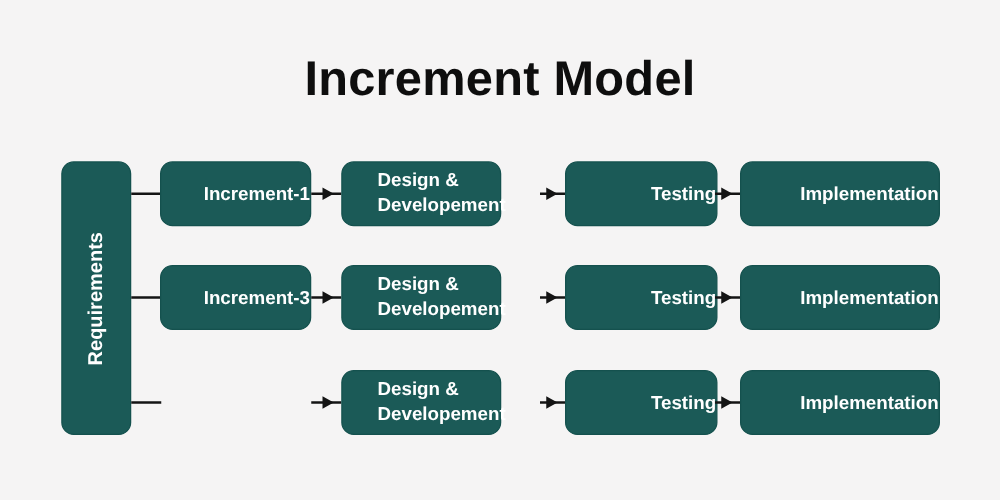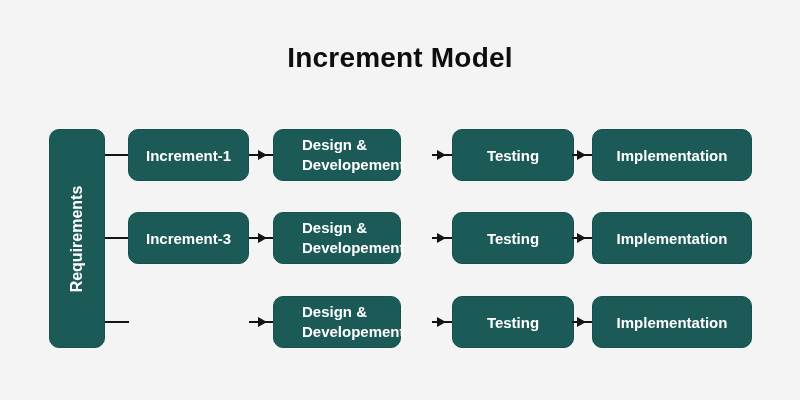--- a/index.html
+++ b/index.html
@@ -16,38 +16,38 @@
     position:relative;
     width:800px;height:400px;
     background:var(--background);
     overflow:hidden;
   }
   .title{
     position:absolute;
     left:0;top:42px;width:800px;
     margin:0;
     text-align:center;
-    font-size:28px;
+    font-size:39px;
     font-weight:800;
     letter-spacing:0.2px;
     color:var(--title_text);
   }
   .box{
     position:absolute;
     height:52px;
     background:var(--box_fill);
     border:1px solid var(--box_border);
     box-sizing:border-box;
     border-radius:10px;
     color:var(--box_text);
     font-size:15px;
     font-weight:bold;
     display:flex;
     align-items:center;
-    justify-content:center;
+    justify-content:flex-end;
   }
   .req-box{
     position:absolute;
     left:49px;top:129px;
     width:56px;height:219px;
     background:var(--box_fill);
     border:1px solid var(--box_border);
     box-sizing:border-box;
     border-radius:10px;
     color:var(--box_text);

